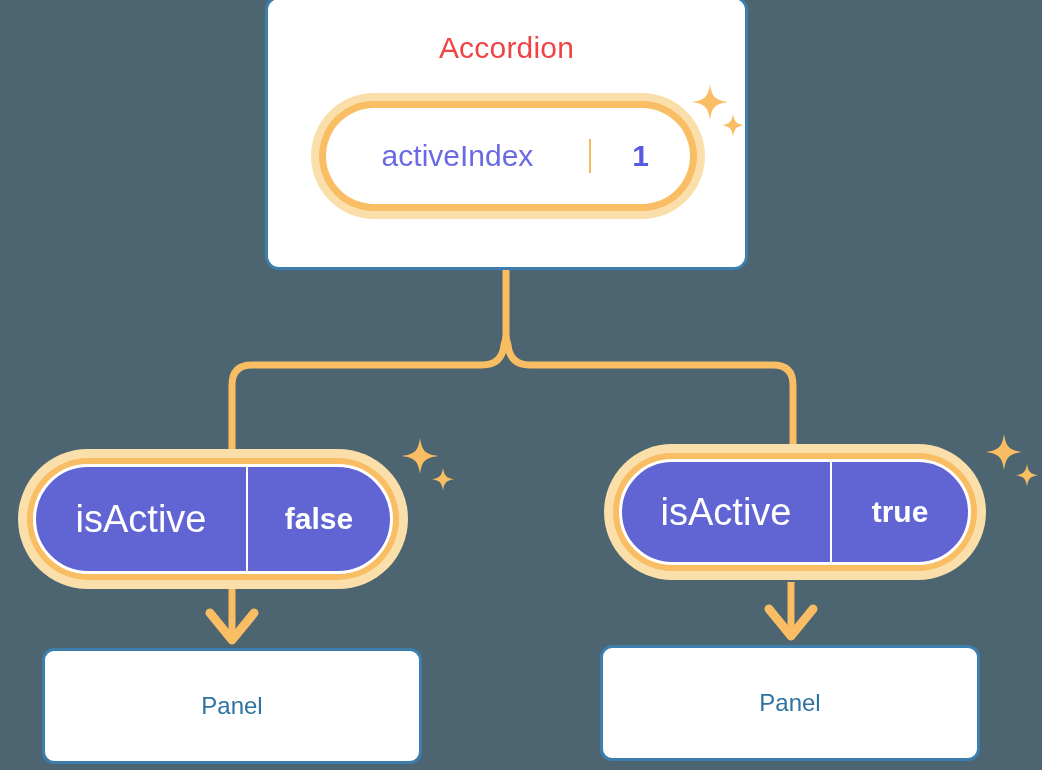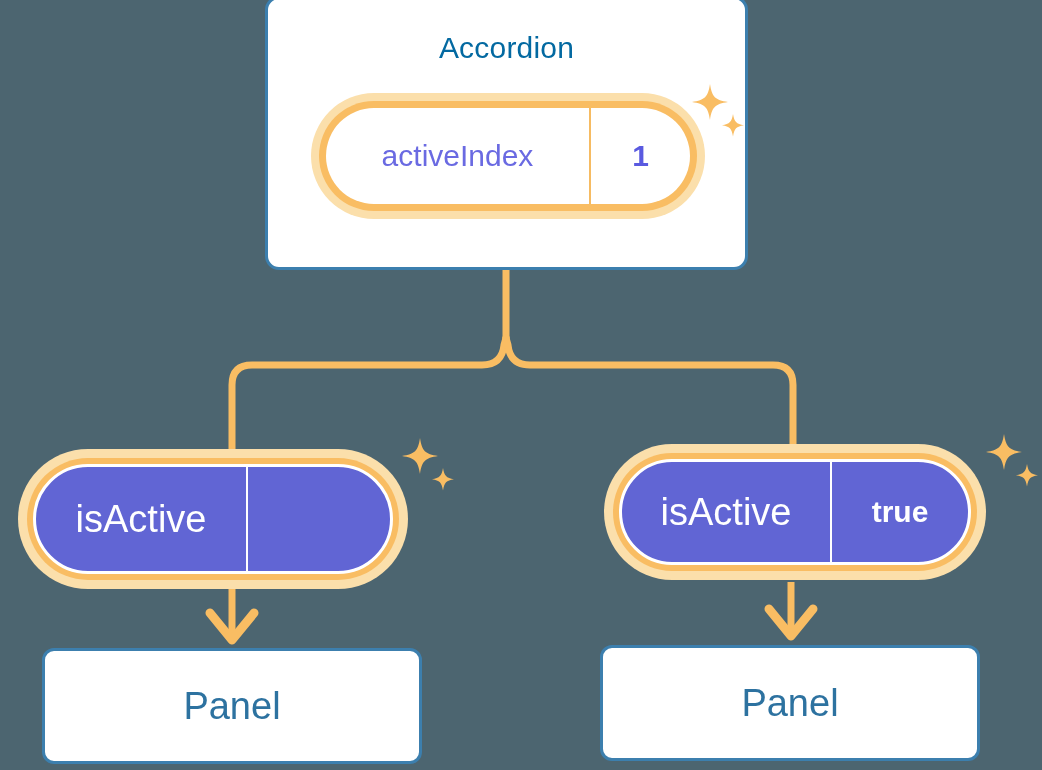--- a/index.html
+++ b/index.html
@@ -47,21 +47,21 @@
     width: 483px;
     height: 274px;
     border-top-left-radius: 14px;
     border-top-right-radius: 14px;
     display: flex;
     flex-direction: column;
     align-items: center;
     padding-top: 34px;
   }
   #root-title {
-    color: #0369a1;
+    color: #ef4444;
     font-size: 30px;
     line-height: 1;
     letter-spacing: 0.2px;
     font-weight: 400;
   }
 
   
   .pill-wrap {
     position: absolute;
     display: inline-block;
@@ -107,20 +107,21 @@
     height: 126px;
   }
   #active-index-wrap .pill {
     margin: 8px;
     width: 378px;
     height: 110px;
     padding: 7px;
   }
   #active-index-wrap .pill-inner {
     background: #ffffff;
+    align-items: center;
   }
   #active-index-wrap .pill-key {
     flex: 0 0 265px;
     color: #6a6ae2;
     font-size: 30px;
     border-right: 2px solid #f6bb62;
   }
   #active-index-wrap .pill-val {
     flex: 1 1 auto;
     color: #5a5ae0;
@@ -178,21 +179,21 @@
   
   .panel-card {
     display: flex;
     align-items: center;
     justify-content: center;
     border-width: 3px;
     border-radius: 12px;
   }
   .panel-card .panel-label {
     color: #2d72a0;
-    font-size: 38px;
+    font-size: 24px;
   }
   #panel-left {
     left: 42px;
     top: 648px;
     width: 380px;
     height: 116px;
   }
   #panel-right {
     left: 600px;
     top: 645px;
@@ -259,20 +260,21 @@
   <svg class="sparkles" id="sparkles-root" viewBox="0 0 60 62">
     <path d="M22 0 C24 13 27 16 40 18 C27 20 24 23 22 36 C20 23 17 20 4 18 C17 16 20 13 22 0 Z" fill="#f9bd63"></path>
     <path d="M45 30 C46.4 38 48.2 39.8 56 41.2 C48.2 42.6 46.4 44.4 45 52.4 C43.6 44.4 41.8 42.6 34 41.2 C41.8 39.8 43.6 38 45 30 Z" fill="#f9bd63"></path>
   </svg>
 
   <div class="pill-wrap pill-purple" id="pill-false-wrap">
     <div class="pill-glow"></div>
     <div class="pill">
       <div class="pill-inner">
         <div class="pill-key">isActive</div>
+        <div class="pill-val">false</div>
       </div>
     </div>
   </div>
 
   <svg class="sparkles" id="sparkles-false" viewBox="0 0 60 62">
     <path d="M22 0 C24 13 27 16 40 18 C27 20 24 23 22 36 C20 23 17 20 4 18 C17 16 20 13 22 0 Z" fill="#f9bd63"></path>
     <path d="M45 30 C46.4 38 48.2 39.8 56 41.2 C48.2 42.6 46.4 44.4 45 52.4 C43.6 44.4 41.8 42.6 34 41.2 C41.8 39.8 43.6 38 45 30 Z" fill="#f9bd63"></path>
   </svg>
 
   <div class="pill-wrap pill-purple" id="pill-true-wrap">

